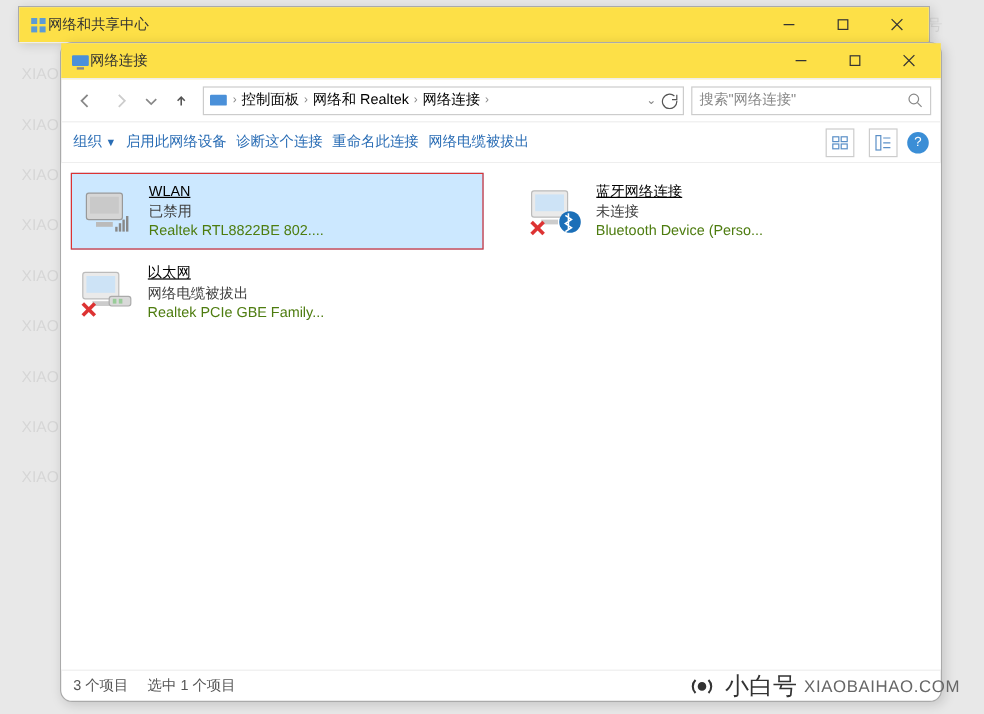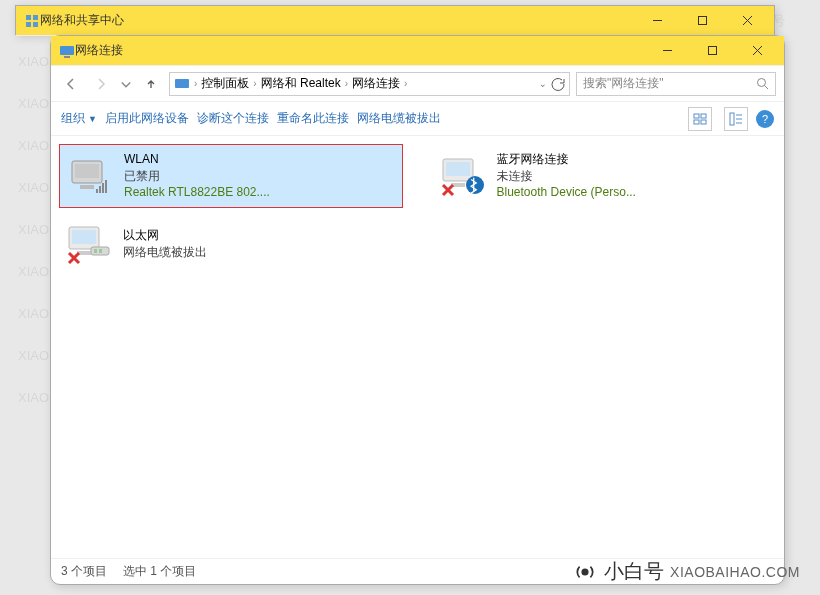--- a/index.html
+++ b/index.html
@@ -36,21 +36,21 @@
 .viewbtn { width: 24px; height: 24px; border: 1px solid #ccc; display: flex; align-items: center; justify-content: center; margin-left: 4px; }
 .helpbtn { width: 18px; height: 18px; border-radius: 50%; background: #3b8ed6; color: #fff; font-size: 11px; display: flex; align-items: center; justify-content: center; }
 
 .content { flex: 1; padding: 8px; display: grid; grid-template-columns: 1fr 1fr; grid-auto-rows: 64px; gap: 4px 30px; align-content: start; background: #fff; }
 
 .conn-item { display: flex; align-items: center; padding: 4px 6px; gap: 10px; }
 .conn-item.selected { background: #cce8ff; border: 1px solid #99d1ff; }
 .conn-item.redbox { outline: 1.5px solid #d33; outline-offset: -1px; }
 .conn-icon { width: 48px; height: 42px; position: relative; flex-shrink: 0; }
 .conn-text { font-size: 12px; line-height: 1.4; overflow: hidden; }
-.conn-text .name { color: #000; }
+.conn-text .name { color: #000; text-decoration: underline; }
 .conn-text .status { color: #404040; }
 .conn-text .device { color: #4d7c0f; white-space: nowrap; overflow: hidden; text-overflow: ellipsis; max-width: 180px; }
 
 .statusbar { height: 26px; border-top: 1px solid #eee; display: flex; align-items: center; padding: 0 10px; font-size: 12px; color: #555; gap: 16px; }
 
 .nc-icon { width:16px; height:16px; }
 </style>
 </head>
 <body>
 
@@ -316,20 +316,21 @@
             <rect x="34" y="26" width="3" height="4" fill="#9c9"></rect>
             <g transform="translate(0,26)">
               <line x1="4" y1="4" x2="14" y2="14" stroke="#d33" stroke-width="3"></line>
               <line x1="14" y1="4" x2="4" y2="14" stroke="#d33" stroke-width="3"></line>
             </g>
           </svg>
       </div>
       <div class="conn-text">
         <div class="name">以太网</div>
         <div class="status">网络电缆被拔出</div>
+        <div class="device">Realtek PCIe GBE Family...</div>
       </div>
     </div>
 
   </div>
 
   <div class="statusbar">
     <span>3 个项目</span>
     <span>选中 1 个项目</span>
   </div>
 </div>

